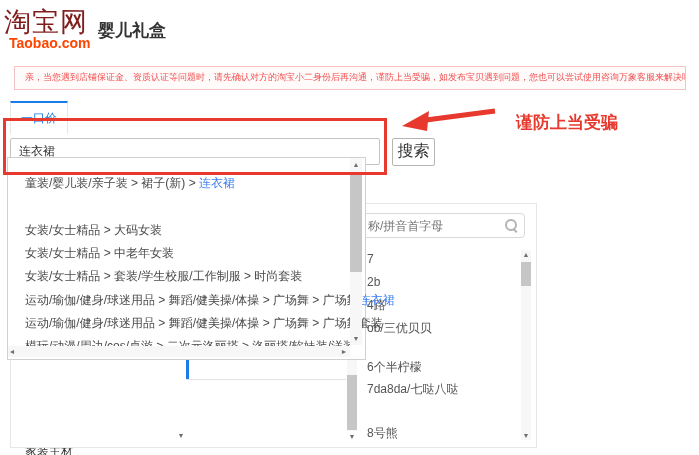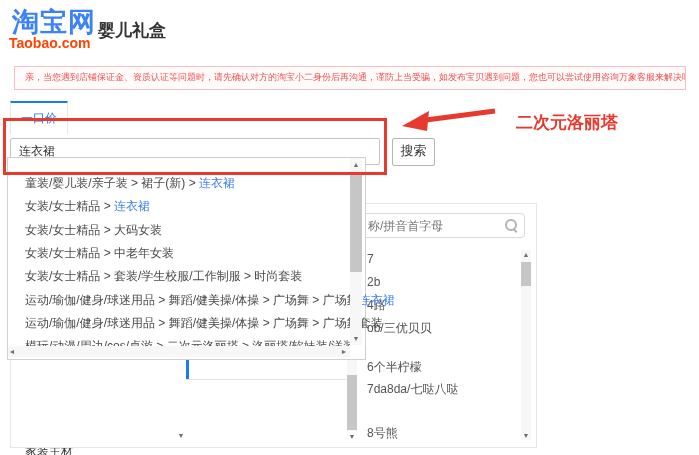--- a/index.html
+++ b/index.html
@@ -1,35 +1,35 @@
 <!DOCTYPE html>
 <html><head>
 <meta charset="utf-8">
 <title></title>
 <style>
   html,body{margin:0;padding:0;}
   body{font-family:"Liberation Sans","DejaVu Sans",sans-serif;background:#fff;}
   #page{position:relative;width:699px;height:455px;overflow:hidden;background:#fff;}
   .abs{position:absolute;}
   
-  .logo-cn{left:12px;top:4px;font-size:27px;font-weight:bold;color:#3b82f6;letter-spacing:1px;}
+  .logo-cn{left:4px;top:4px;font-size:27px;font-weight:normal;color:#7f1d1d;letter-spacing:1px;}
   .logo-en{left:9px;top:35px;font-size:14px;font-weight:bold;color:#ff4400;}
   .page-title{left:98px;top:19px;font-size:17px;font-weight:bold;color:#333;}
   
   .notice{left:14px;top:66px;width:650px;height:22px;border:1px solid #f3c2c2;background:#fffbfb;
           color:#f25050;font-size:9px;line-height:21px;padding:0 10px;white-space:nowrap;overflow:hidden;}
   
   .tab{top:101px;height:31px;line-height:30px;text-align:center;font-size:12px;cursor:pointer;}
   .tab-active{left:10px;width:56px;background:#fff;border:1px solid #e6e6e6;border-top:2px solid #1b7be8;border-bottom:none;color:#1b7be8;}
   .tab-idle{background:#f7f7f7;border:1px solid #e5e5e5;color:#404040;}
   
   .search-input{left:10px;top:138px;width:360px;height:25px;border:1px solid #c4c4c4;border-radius:2px;
                 padding:0 0 0 8px;font-size:12px;color:#333;font-family:"Liberation Sans","DejaVu Sans",sans-serif;outline:none;}
   .search-btn{left:392px;top:138px;width:41px;height:26px;border:1px solid #b5b5b5;border-radius:2px;background:#fff;
-              font-size:13px;color:#333;text-align:center;line-height:24px;cursor:pointer;}
+              font-size:16px;color:#333;text-align:center;line-height:24px;cursor:pointer;}
   .quicklinks{left:377px;top:167px;font-size:12px;color:#818181;z-index:1;}
   
   .panel{left:10px;top:203px;width:525px;height:243px;border:1px solid #e6e6e6;background:#fff;z-index:1;overflow:hidden;}
   .cat-row{height:22px;line-height:22px;font-size:12px;color:#333;cursor:pointer;}
   .chev{position:absolute;font-size:14px;color:#9a9a9a;line-height:22px;top:0;}
   .sel-bar{left:186px;top:357px;width:3px;height:23px;background:#1b7be8;z-index:2;}
   .sel-underline{left:186px;top:379px;width:160px;height:1px;background:#e3e3e3;z-index:2;}
   .brand-input{left:357px;top:213px;width:156px;height:23px;border:1px solid #d9d9d9;border-radius:4px;
                padding:0 0 0 10px;font-size:12px;color:#333;z-index:2;outline:none;
                font-family:"Liberation Sans","DejaVu Sans",sans-serif;background:#fff;}
@@ -127,23 +127,20 @@
 
   <div class="abs sb-track" style="left:521px;top:250px;width:10px;height:190px;"></div>
   <div class="abs sb-arrow" style="left:520px;top:250px;">▲</div>
   <div class="abs sb-thumb" style="left:521px;top:262px;width:10px;height:24px;"></div>
   <div class="abs sb-arrow" style="left:520px;top:431px;">▼</div>
 
   <div class="abs dropdown"></div>
   <div class="abs sug-row" style="top:173px;">
     <span>童装/婴儿装/亲子装 &gt; 裙子(新) &gt; </span><span class="sug-hl">连衣裙</span>
   </div>
-  <div class="abs sug-row" style="top:196px;">
-    <span>女装/女士精品 &gt; </span><span class="sug-hl">连衣裙</span>
-  </div>
   <div class="abs sug-row" style="top:220px;">
     <span>女装/女士精品 &gt; 大码女装</span><span class="sug-hl"></span>
   </div>
   <div class="abs sug-row" style="top:266px;">
     <span>女装/女士精品 &gt; 套装/学生校服/工作制服 &gt; 时尚套装</span><span class="sug-hl"></span>
   </div>
   <div class="abs sug-row" style="top:243px;">
     <span>女装/女士精品 &gt; 中老年女装</span><span class="sug-hl"></span>
   </div>
   <div class="abs sug-row" style="top:290px;">
@@ -163,15 +160,15 @@
 
   <div class="abs sb-track" style="left:8px;top:346px;width:342px;height:11px;z-index:6;"></div>
   <div class="abs sb-arrow" style="left:6px;top:347px;z-index:7;">◄</div>
   <div class="abs sb-arrow" style="left:338px;top:347px;z-index:7;">►</div>
 
   <div class="abs red-rect"></div>
   <svg class="abs anno-svg" width="699" height="455" viewBox="0 0 699 455">
     <line x1="426" y1="120" x2="495" y2="111" stroke="#e8392e" stroke-width="5"></line>
     <polygon points="402,126 429,111 427,131" fill="#e8392e"></polygon>
   </svg>
-  <div class="abs anno-text">二次元洛丽塔</div>
+  <div class="abs anno-text">谨防上当受骗</div>
 
 </div>
 
 </body></html>

